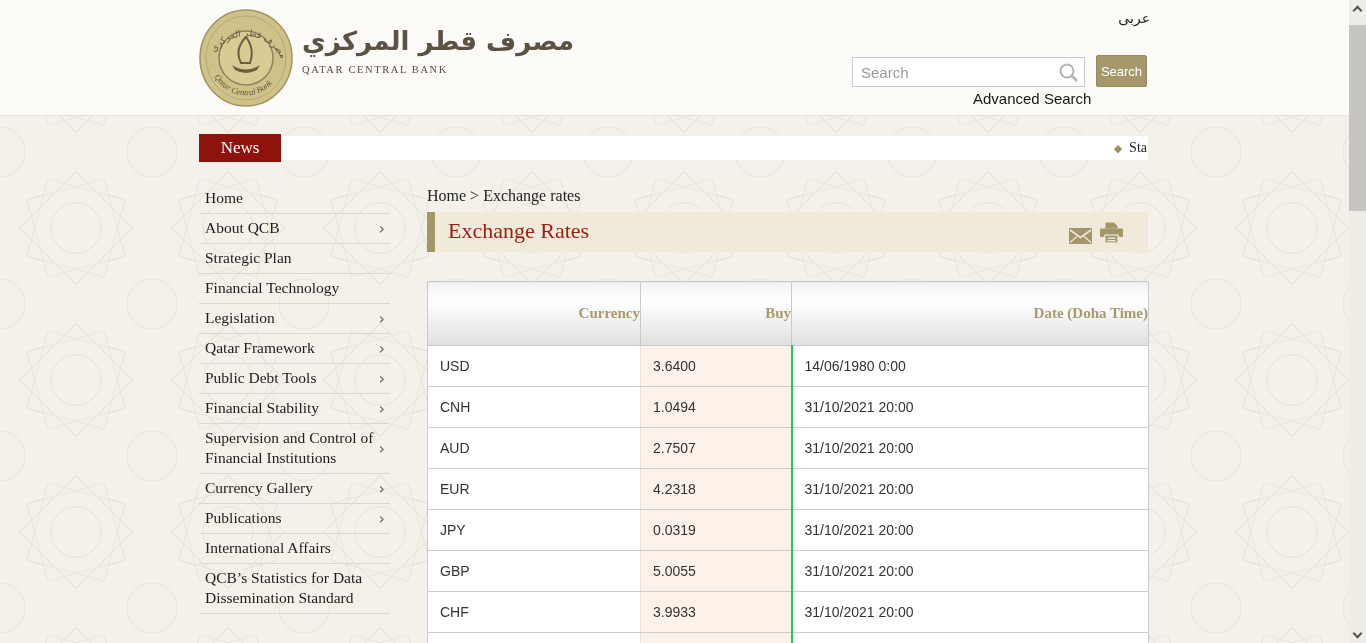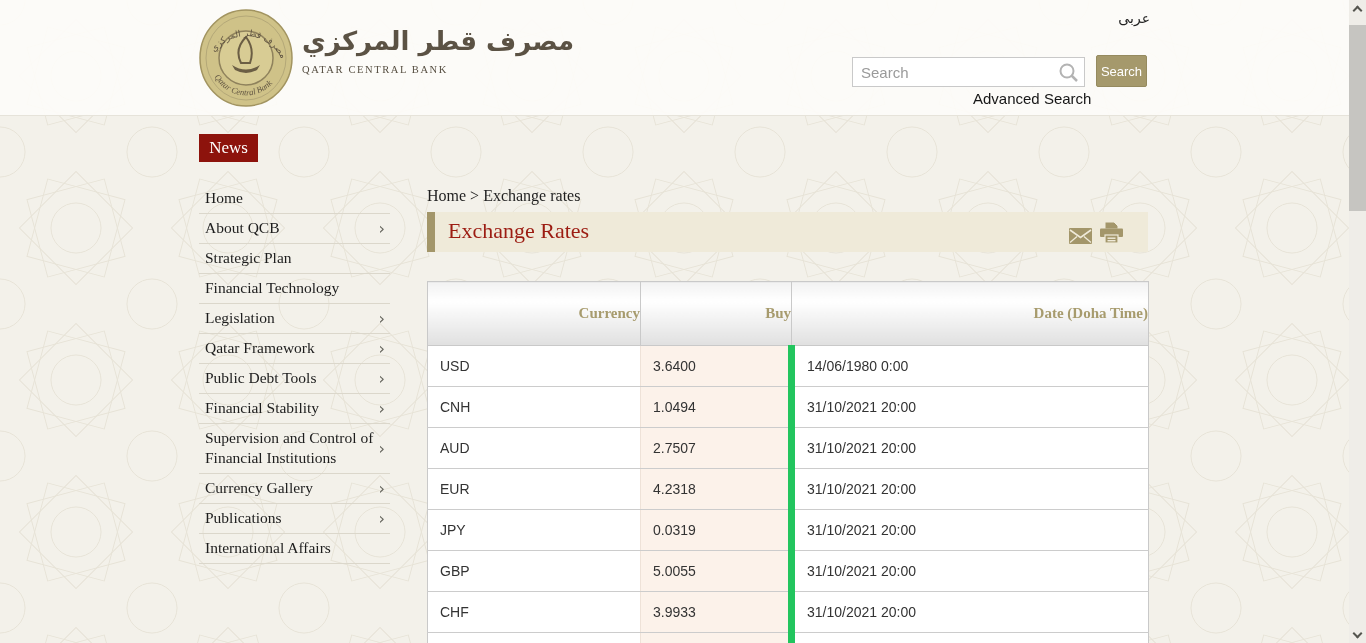--- a/index.html
+++ b/index.html
@@ -27,21 +27,21 @@
                   font-family:"Liberation Sans", sans-serif; }
   .search-input::placeholder { color:#9a9a9a; }
   .search-icon { position:absolute; right:4px; top:4px; cursor:pointer; }
   .search-btn { position:absolute; left:1096px; top:55px; width:51px; height:32px;
                 background:#a5996c; color:#fff; border:1px solid #958a5f; border-radius:2px;
                 font-size:13px; font-family:"Liberation Sans", sans-serif; cursor:pointer; }
   .advanced-link { position:absolute; left:973px; top:90px; font-size:15px; color:#161616;
                    cursor:pointer; }
 
   
-  .news-label { position:absolute; left:199px; top:134px; width:59px; height:28px;
+  .news-label { position:absolute; left:199px; top:134px; width:82px; height:28px;
                 background:#8d130c; color:#fff; font-family:"Liberation Serif", serif;
                 font-size:17px; text-align:center; line-height:27px; cursor:pointer; }
   .news-ticker { position:absolute; left:281px; top:136px; width:867px; height:24px;
                  background:#fff; overflow:hidden; }
   .ticker-item { position:absolute; right:1px; top:0; line-height:24px; font-size:14px;
                  color:#222; font-family:"Liberation Serif", serif; white-space:nowrap;
                  cursor:pointer; }
   .ticker-bullet { color:#a0935f; font-size:11px; margin-right:7px; }
 
   
@@ -65,21 +65,21 @@
 
   
   table.rates { position:absolute; left:427px; top:281px; width:721px; border-collapse:collapse;
                 background:#fff; font-size:14px; color:#333; table-layout:fixed;
                 border:1px solid #c9c9c9; }
   table.rates th { height:64px; background:linear-gradient(180deg,#f2f2f2 0%,#ffffff 30%,#e0e0e0 100%);
                    color:#a79b6d; font-weight:bold; font-size:15px; text-align:right;
                    border:1px solid #c9c9c9;font-family:Liberation Serif, serif; }
   table.rates td { height:41px; padding-left:12px; border-bottom:1px solid #cccccc;
                    vertical-align:middle; background:#fff;margin-left:30px; }
-  table.rates td.buy { background:#fcf2ea; border-left:1px solid #eee2d8; border-right:7px solid #22c55e; }
+  table.rates td.buy { background:#fcf2ea; border-left:1px solid #eee2d8; border-right:2px solid #22c55e; }
 
   
   .scrollbar { position:absolute; right:0; top:0; width:17px; height:643px; background:#efede8; }
   .sb-btn { position:absolute; left:0; width:17px; height:17px; cursor:pointer; }
   .sb-btn.up { top:0; } .sb-btn.down { bottom:0; }
   .chev-up { width:7px; height:7px; border-left:2px solid #55554f; border-top:2px solid #55554f;
              transform:rotate(45deg); margin:7px auto 0; }
   .chev-down { width:7px; height:7px; border-left:2px solid #55554f; border-top:2px solid #55554f;
                transform:rotate(225deg); margin:4px auto 0; }
   .sb-thumb { position:absolute; left:0; top:25px; width:17px; height:186px; background:#c6c5c1;
@@ -142,34 +142,40 @@
           <circle cx="9" cy="9" r="6.5" fill="none" stroke="#b3b3b3" stroke-width="2"></circle>
           <line x1="13.5" y1="13.5" x2="19" y2="19" stroke="#b3b3b3" stroke-width="2.5"></line>
         </svg>
       </span>
     </div>
     <button class="search-btn">Search</button>
     <div class="advanced-link">Advanced Search</div>
   </div>
 
   <div class="news-label">News</div>
+  <div class="news-ticker">
+    <div class="ticker-item">
+      <span class="ticker-bullet">◆</span><span>Sta</span>
+    </div>
+  </div>
 
   <div class="sidebar">
     <div class="side-item"><span>Home</span></div>
     <div class="side-item"><span>About QCB</span><span class="chev">›</span></div>
     <div class="side-item"><span>Strategic Plan</span></div>
     <div class="side-item"><span>Financial Technology</span></div>
     <div class="side-item"><span>Legislation</span><span class="chev">›</span></div>
     <div class="side-item"><span>Qatar Framework</span><span class="chev">›</span></div>
     <div class="side-item"><span>Public Debt Tools</span><span class="chev">›</span></div>
     <div class="side-item"><span>Financial Stability</span><span class="chev">›</span></div>
     <div class="side-item"><span>Supervision and Control of Financial Institutions</span><span class="chev">›</span></div>
     <div class="side-item"><span>Currency Gallery</span><span class="chev">›</span></div>
     <div class="side-item"><span>Publications</span><span class="chev">›</span></div>
     <div class="side-item"><span>International Affairs</span></div>
+    <div class="side-item"><span>QCB’s Statistics for Data Dissemination Standard</span></div>
   </div>
 
   <div class="breadcrumb">
     <span class="crumb-link">Home</span>
     <span>&gt;</span>
     <span>Exchange rates</span>
   </div>
 
   <div class="banner">
     <div class="banner-bar"></div>

